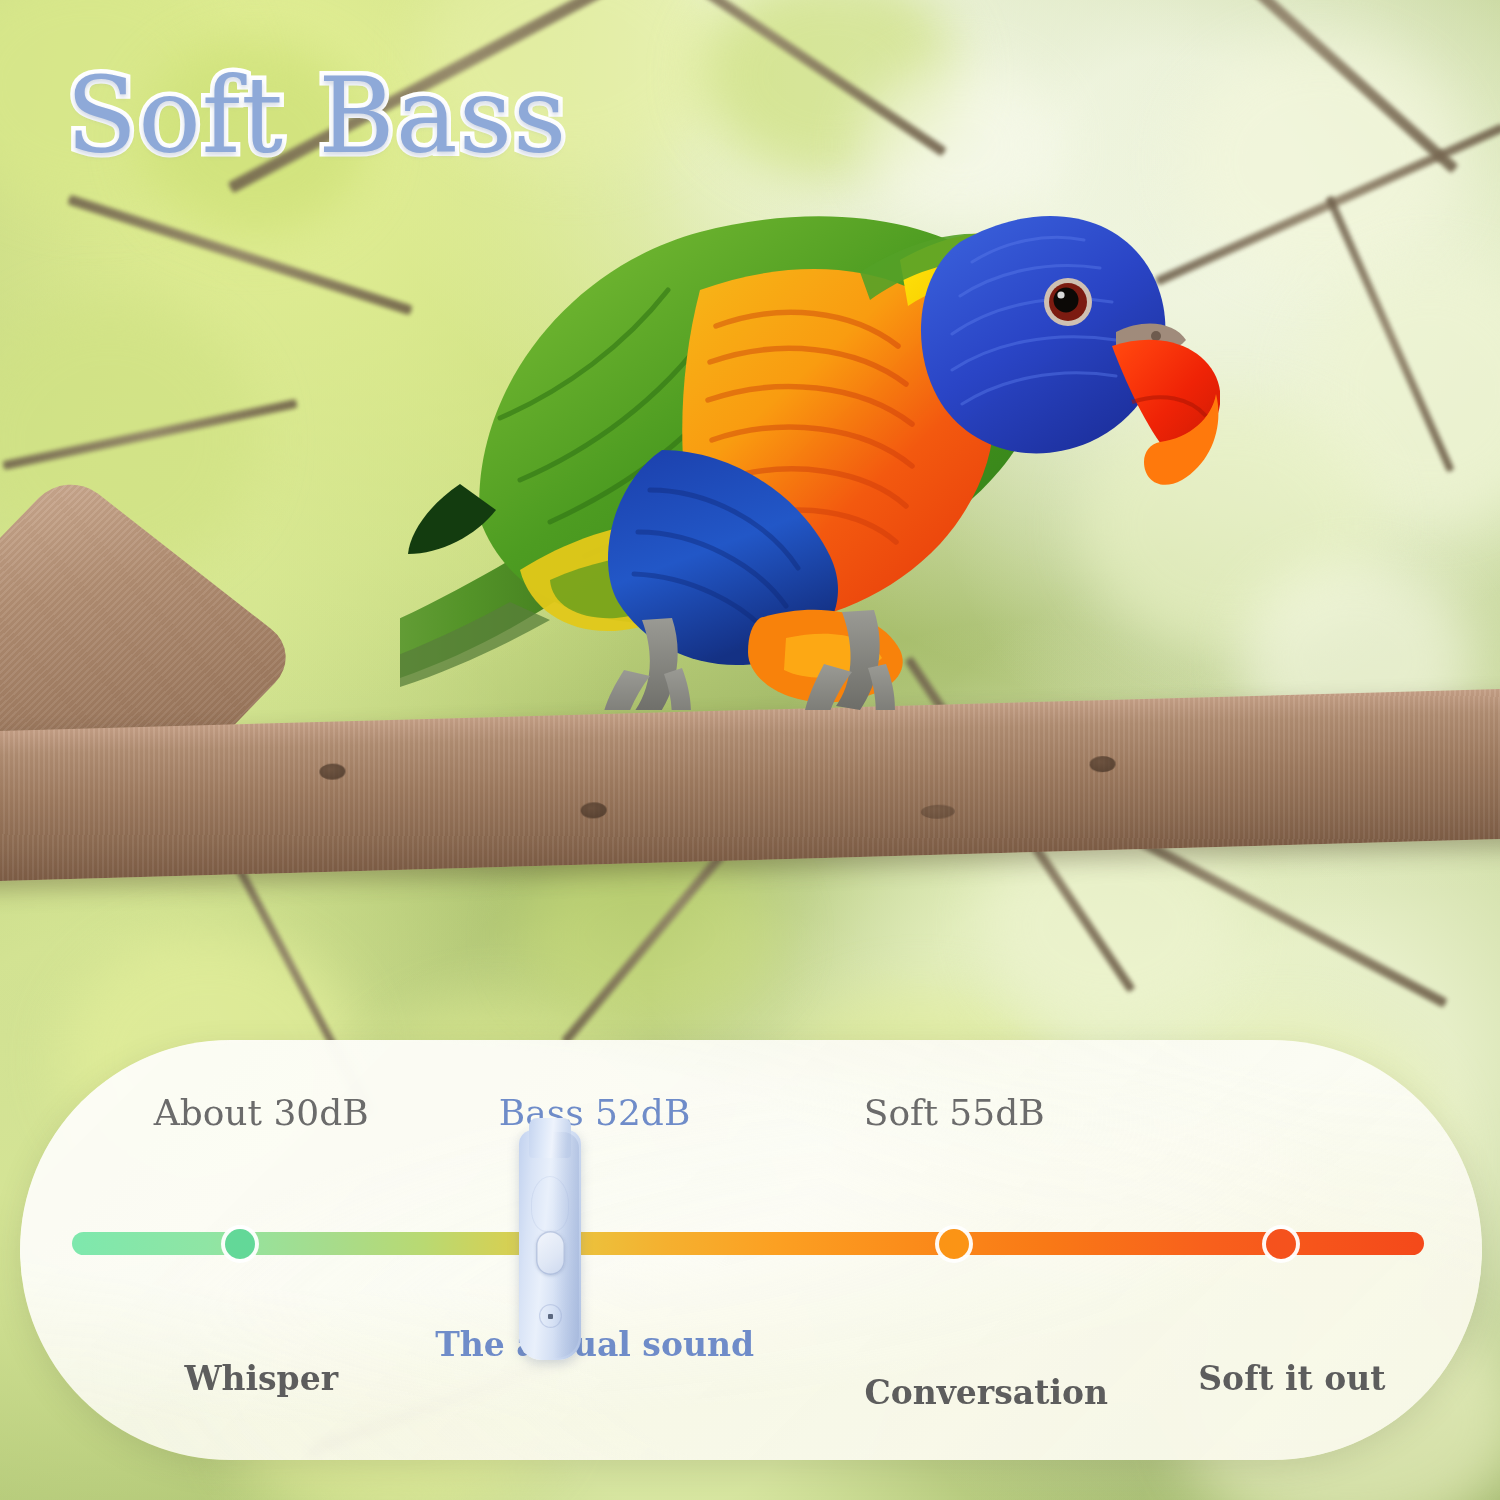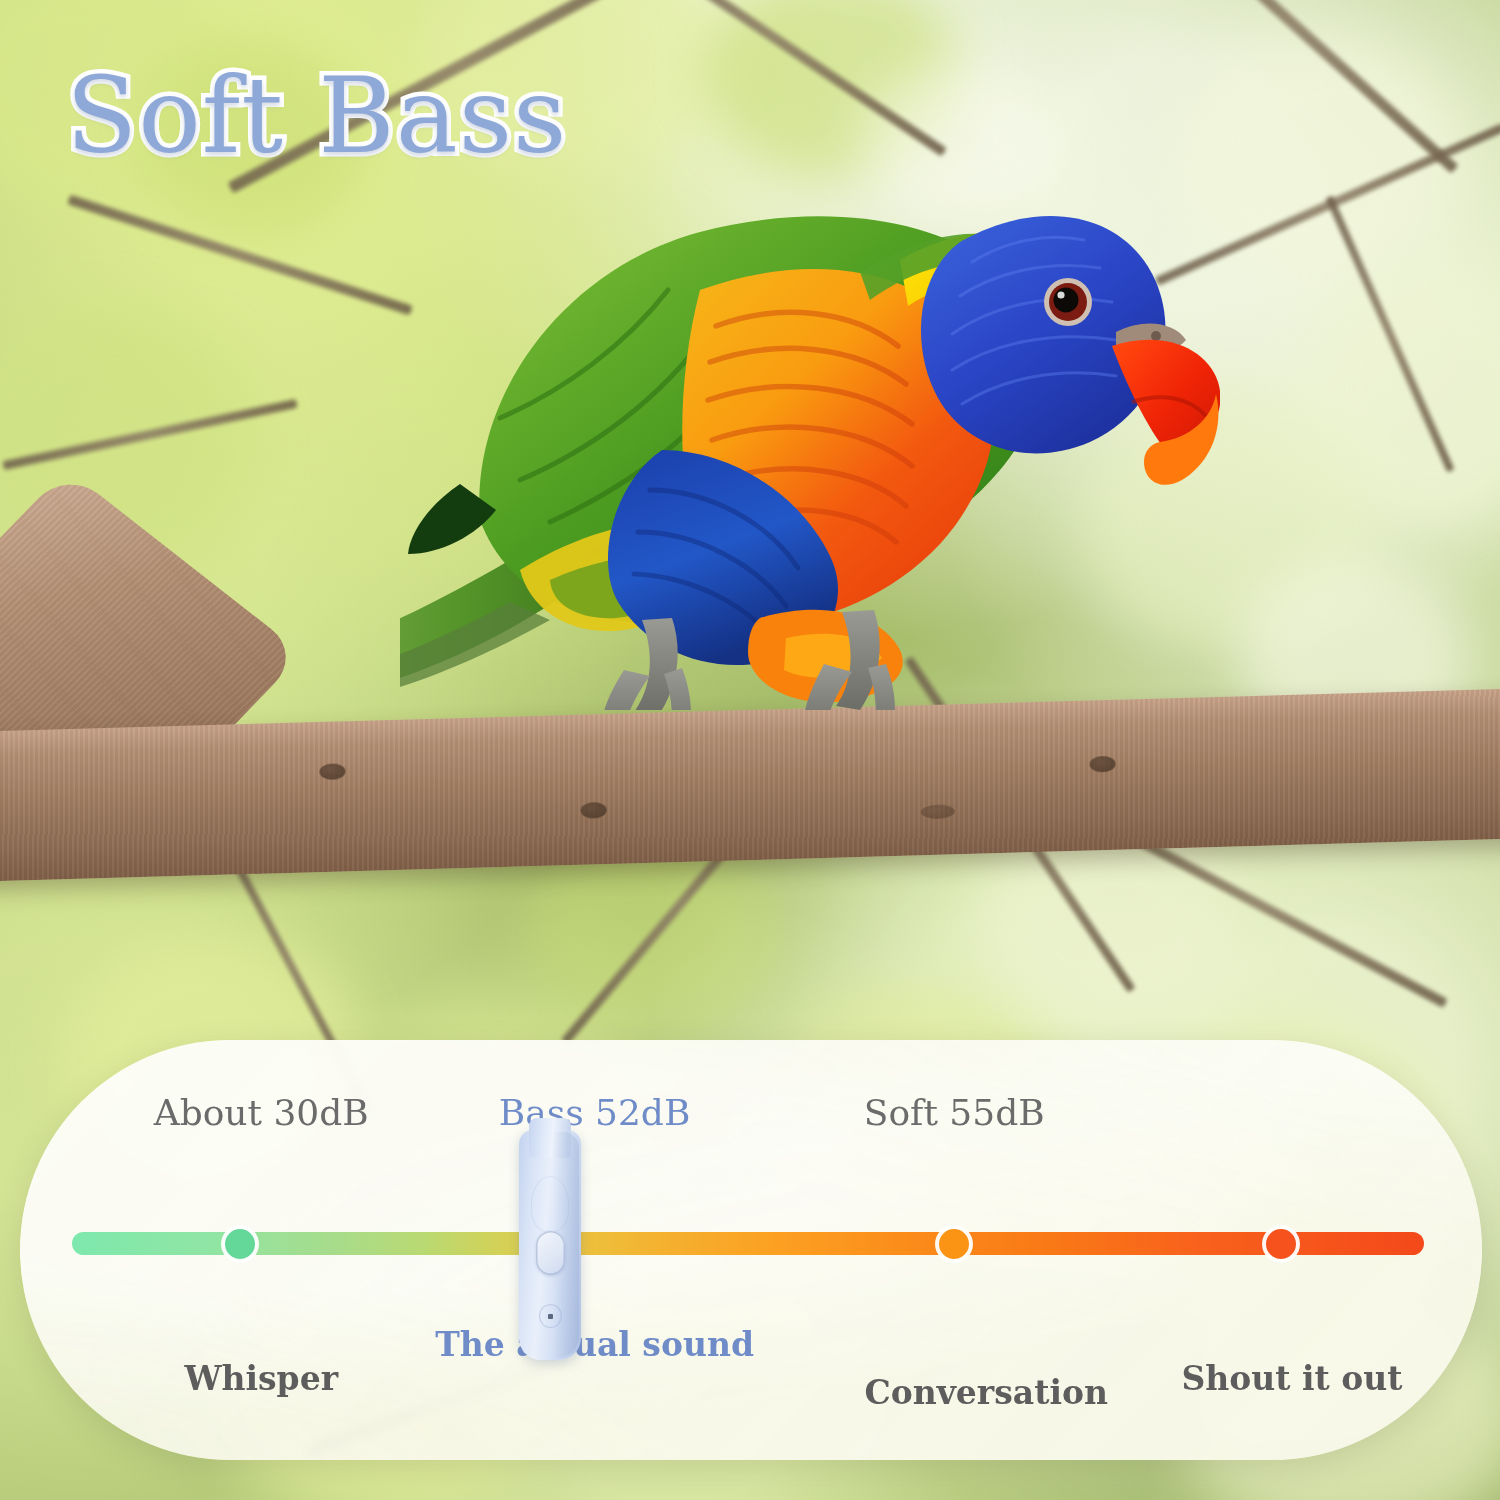--- a/index.html
+++ b/index.html
@@ -383,21 +383,21 @@
     <div class="foot-label" style="left:16.5%; top:34px;">
       <span>Whisper</span>
     </div>
     <div class="foot-label hl" style="left:39.3%; top:0px;">
       <span>The actual sound</span><br>
     </div>
     <div class="foot-label" style="left:63.9%; top:48px;margin-left:32px;">
       <span>Conversation</span>
     </div>
     <div class="foot-label" style="left:87.0%; top:34px;">
-      <span>Shout it out</span>
+      <span>Soft it out</span>
     </div>
   </div>
 </div>
 
 <div class="device">
   <div class="dev-body"></div>
   <div class="dev-cap"></div>
   <div class="dev-seam"></div>
   <div class="dev-shade"></div>
   <div class="dev-btn"></div>

